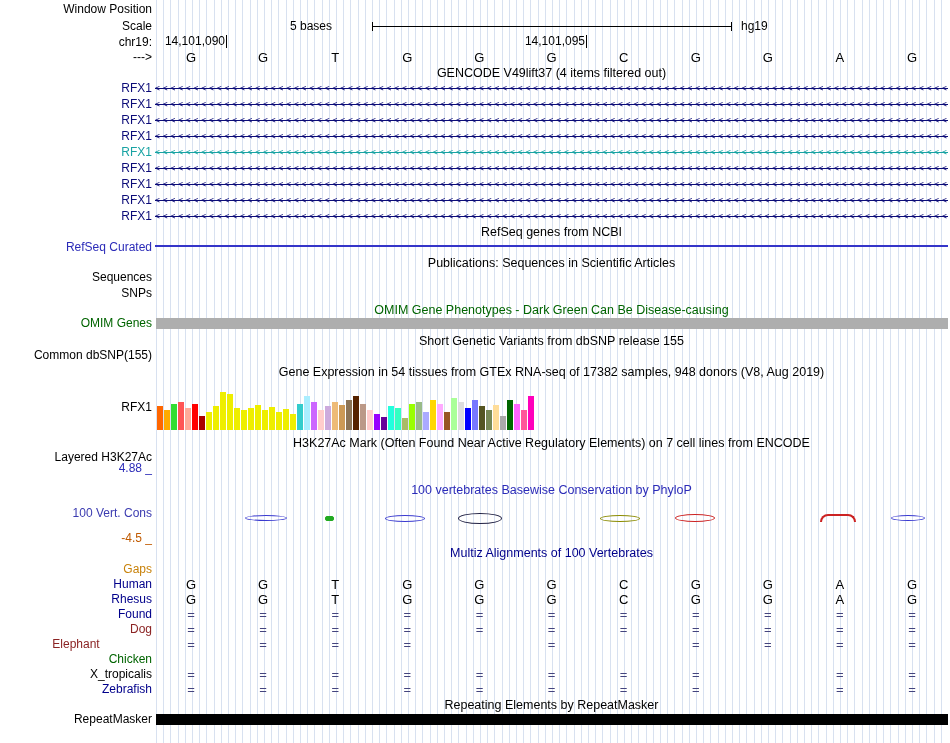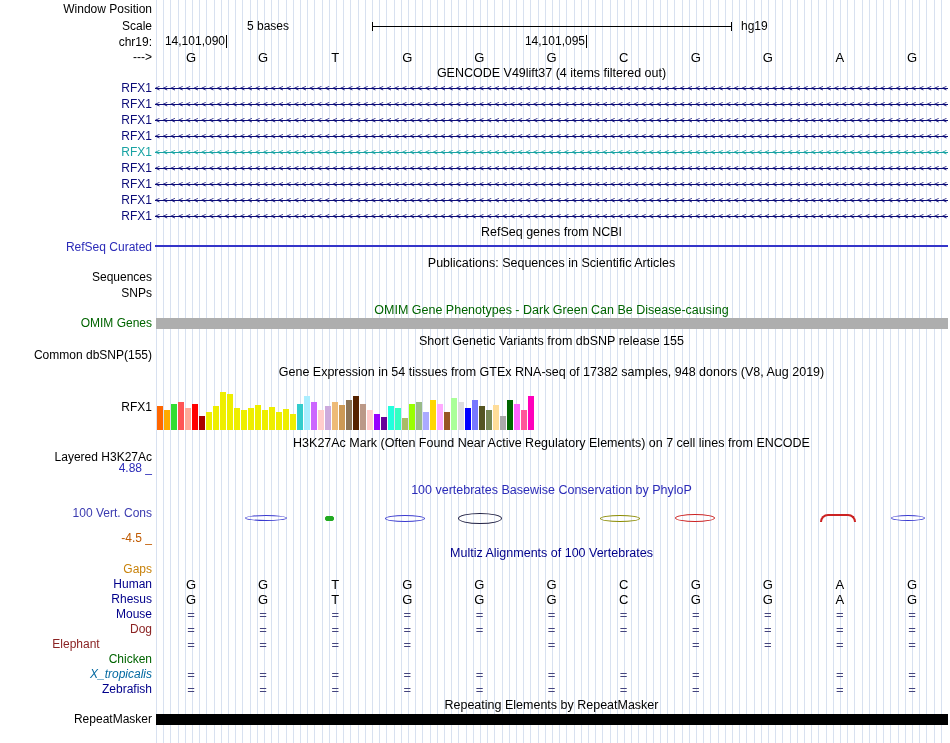--- a/index.html
+++ b/index.html
@@ -8,21 +8,21 @@
   .grid{position:absolute;left:156px;top:0;width:792px;height:743px;
     background:repeating-linear-gradient(to right,#d8e1f0 0,#d8e1f0 1px,transparent 1px,transparent 7.2px)}
   .row{position:absolute;left:0;width:950px;height:14px}
   .llabel{position:absolute;left:0;width:152px;text-align:right;white-space:nowrap;height:14px;line-height:14px}
   .ctitle{position:absolute;left:155px;width:793px;text-align:center;white-space:nowrap;height:14px;line-height:14px;font-size:12.5px}
   .cells{position:absolute;left:155px;width:793px;display:flex;height:15px;line-height:15px;font-size:13px}
   .cells .cell{flex:1 0 0;text-align:center}
   
   .hdr{position:absolute;left:155px;width:793px;display:flex;justify-content:center;gap:26px;height:15px;line-height:15px;font-size:12.5px}
   
-  .scale-bases{position:absolute;left:92px;width:112px;text-align:left;height:14px;line-height:14px}
+  .scale-bases{position:absolute;left:100px;width:112px;text-align:center;height:14px;line-height:14px}
   .scale-bracket{position:absolute;left:217px;width:360px;height:9px;top:3px;border-left:1px solid #000;border-right:1px solid #000;
     background:linear-gradient(#000,#000) center/100% 1px no-repeat}
   .scale-tag{position:absolute;left:586px;height:14px;line-height:14px}
   
   .tickbox{position:absolute;top:0;height:13px;line-height:13px;text-align:right;border-right:1px solid #000;padding-right:1px;white-space:nowrap}
   
   .gc-row{position:absolute;left:0;width:950px;height:16px}
   .gc-label{line-height:16px;height:16px}
   .gc-track{position:absolute;left:155px;width:793px;height:16px;overflow:hidden}
   .gc-line{position:absolute;left:0;right:0;top:8px;height:1px;background:currentColor}
@@ -279,21 +279,21 @@
         <span class="cell">G</span>
         <span class="cell">G</span>
         <span class="cell">C</span>
         <span class="cell">G</span>
         <span class="cell">G</span>
         <span class="cell">A</span>
         <span class="cell">G</span>
       </div>
     </div>
     <div class="mz-row" style="top: 607px;">
-      <div class="llabel mz-label" style="color: rgb(0, 0, 139);">Mouse</div>
+      <div class="llabel mz-label" style="color: rgb(0, 0, 139);">Found</div>
       <div class="cells mz-cells" style="color: rgb(68, 68, 126);">
         <span class="cell">=</span>
         <span class="cell">=</span>
         <span class="cell">=</span>
         <span class="cell">=</span>
         <span class="cell">=</span>
         <span class="cell">=</span>
         <span class="cell">=</span>
         <span class="cell">=</span>
         <span class="cell">=</span>
@@ -331,21 +331,21 @@
         <span class="cell">=</span>
         <span class="cell">=</span>
         <span class="cell">=</span>
       </div>
     </div>
     <div class="mz-row" style="top: 652px;">
       <div class="llabel mz-label" style="color: rgb(0, 100, 0);">Chicken</div>
       <div class="cells mz-cells" style="color: rgb(68, 68, 126);"></div>
     </div>
     <div class="mz-row" style="top: 667px;">
-      <div class="llabel mz-label" style="color: #0369a1; font-style: italic;">X_tropicalis</div>
+      <div class="llabel mz-label" style="color: #000000;">X_tropicalis</div>
       <div class="cells mz-cells" style="color: rgb(68, 68, 126);">
         <span class="cell">=</span>
         <span class="cell">=</span>
         <span class="cell">=</span>
         <span class="cell">=</span>
         <span class="cell">=</span>
         <span class="cell">=</span>
         <span class="cell">=</span>
         <span class="cell">=</span>
         <span class="cell"></span>

